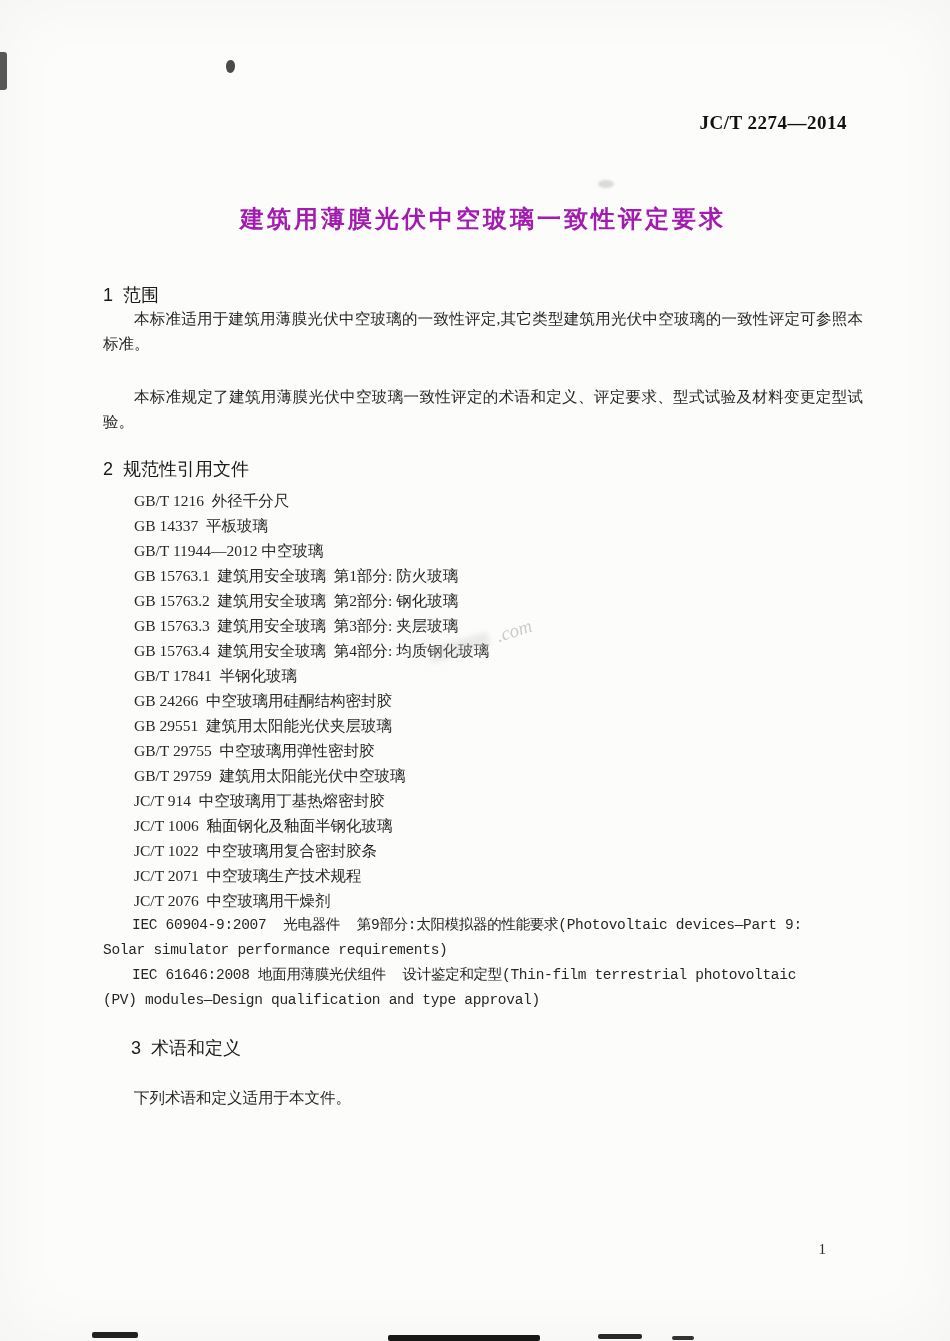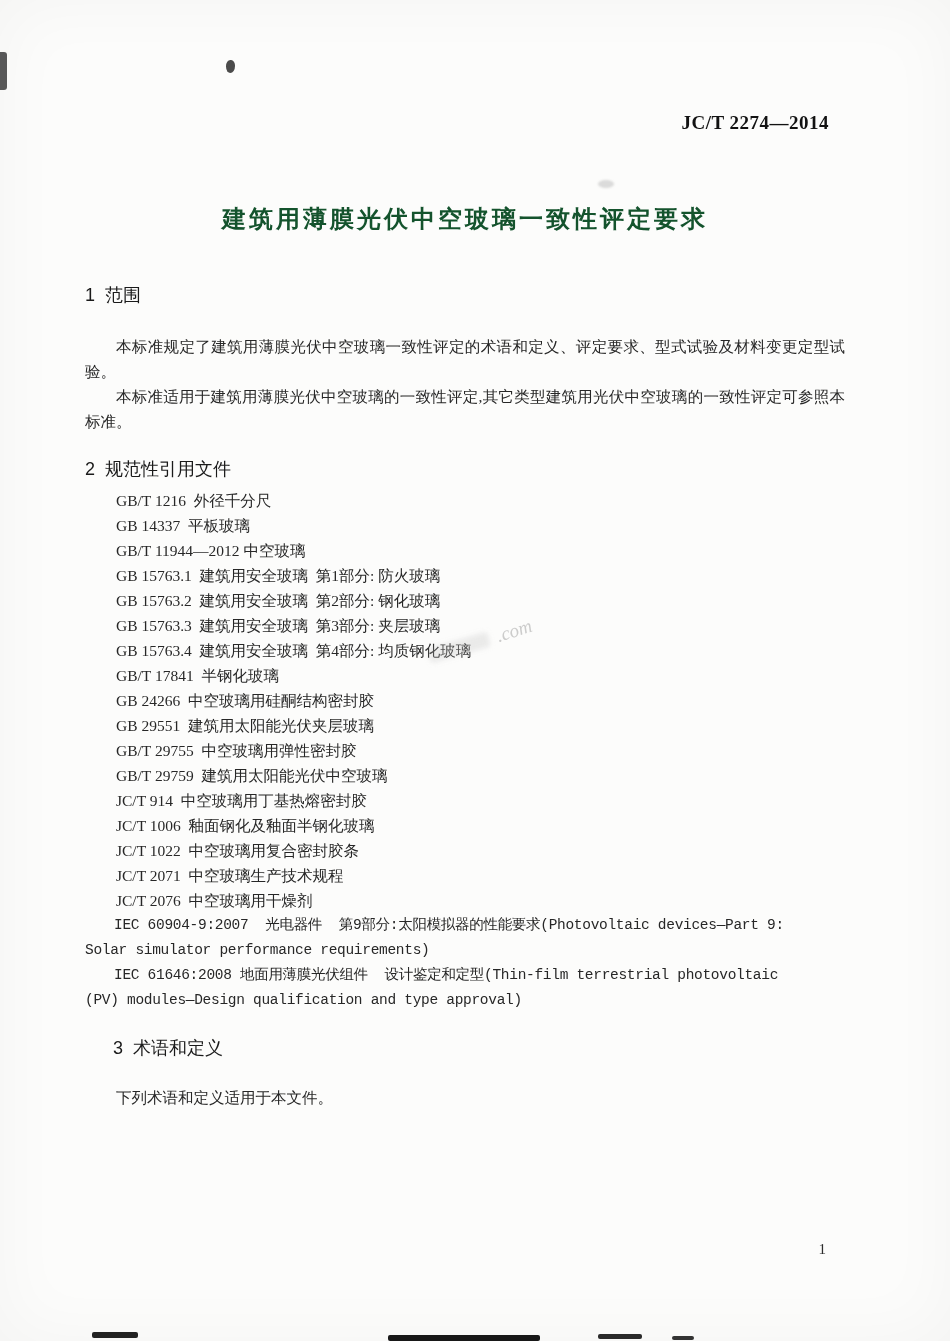--- a/index.html
+++ b/index.html
@@ -9,42 +9,42 @@
       width: 950px;
       height: 1341px;
       background: #fcfcfb;
       font-family: "Liberation Serif", "DejaVu Serif", serif;
       color: #262626;
       overflow: hidden;
       box-shadow: inset 0 0 70px rgba(0,0,0,0.035);
     }
     .content {
       position: absolute;
-      left: 85px;
+      left: 103px;
       top: 0;
       width: 760px;
     }
     .doc-number {
       margin-top: 112px;
       text-align: right;
       padding-right: 16px;
       font-size: 19px;
       font-weight: bold;
       letter-spacing: 0.5px;
       color: #121212;
     }
     .title {
       margin-top: 68px;
       text-align: center;
       font-family: Liberation Sans, sans-serif;
       font-size: 24px;
       font-weight: bold;
       letter-spacing: 3px;
       line-height: 34px;
-      color: #14532d;
+      color: #a21caf;
     }
     .heading {
       font-family: "Liberation Sans", "DejaVu Sans", sans-serif;
       font-size: 18px;
       font-weight: normal;
       line-height: 22px;
       color: #1a1a1a;
       white-space: pre-wrap;
     }
     .h-s1 { margin-top: 48px; }
@@ -115,22 +115,22 @@
 <body>
 
 <div class="page">
   <div class="content">
 
     <div class="doc-number">JC/T 2274—2014</div>
 
     <h1 class="title">建筑用薄膜光伏中空玻璃一致性评定要求</h1>
 
     <div class="heading h-s1">1  范围</div>
+    <p class="para">本标准适用于建筑用薄膜光伏中空玻璃的一致性评定,其它类型建筑用光伏中空玻璃的一致性评定可参照本标准。</p>
     <p class="para p-first">本标准规定了建筑用薄膜光伏中空玻璃一致性评定的术语和定义、评定要求、型式试验及材料变更定型试验。</p>
-    <p class="para">本标准适用于建筑用薄膜光伏中空玻璃的一致性评定,其它类型建筑用光伏中空玻璃的一致性评定可参照本标准。</p>
 
     <div class="heading h-s2">2  规范性引用文件</div>
 
     <div class="ref-list">
       <div class="ref-item">GB/T 1216  外径千分尺</div>
       <div class="ref-item">GB 14337  平板玻璃</div>
       <div class="ref-item">GB/T 11944—2012 中空玻璃</div>
       <div class="ref-item">GB 15763.1  建筑用安全玻璃  第1部分: 防火玻璃</div>
       <div class="ref-item">GB 15763.2  建筑用安全玻璃  第2部分: 钢化玻璃</div>
       <div class="ref-item">GB 15763.3  建筑用安全玻璃  第3部分: 夹层玻璃</div>

